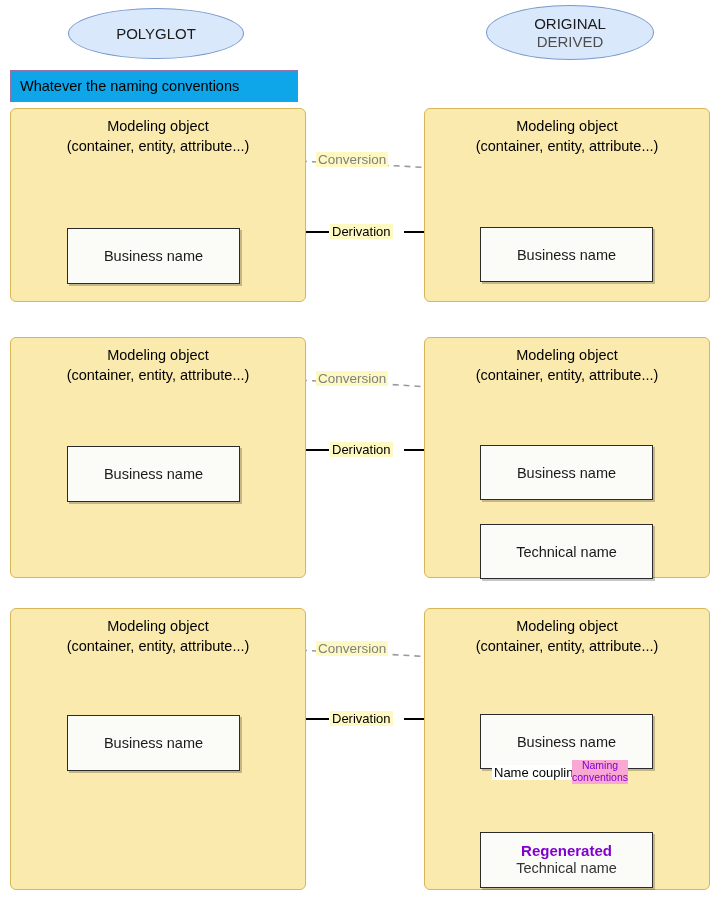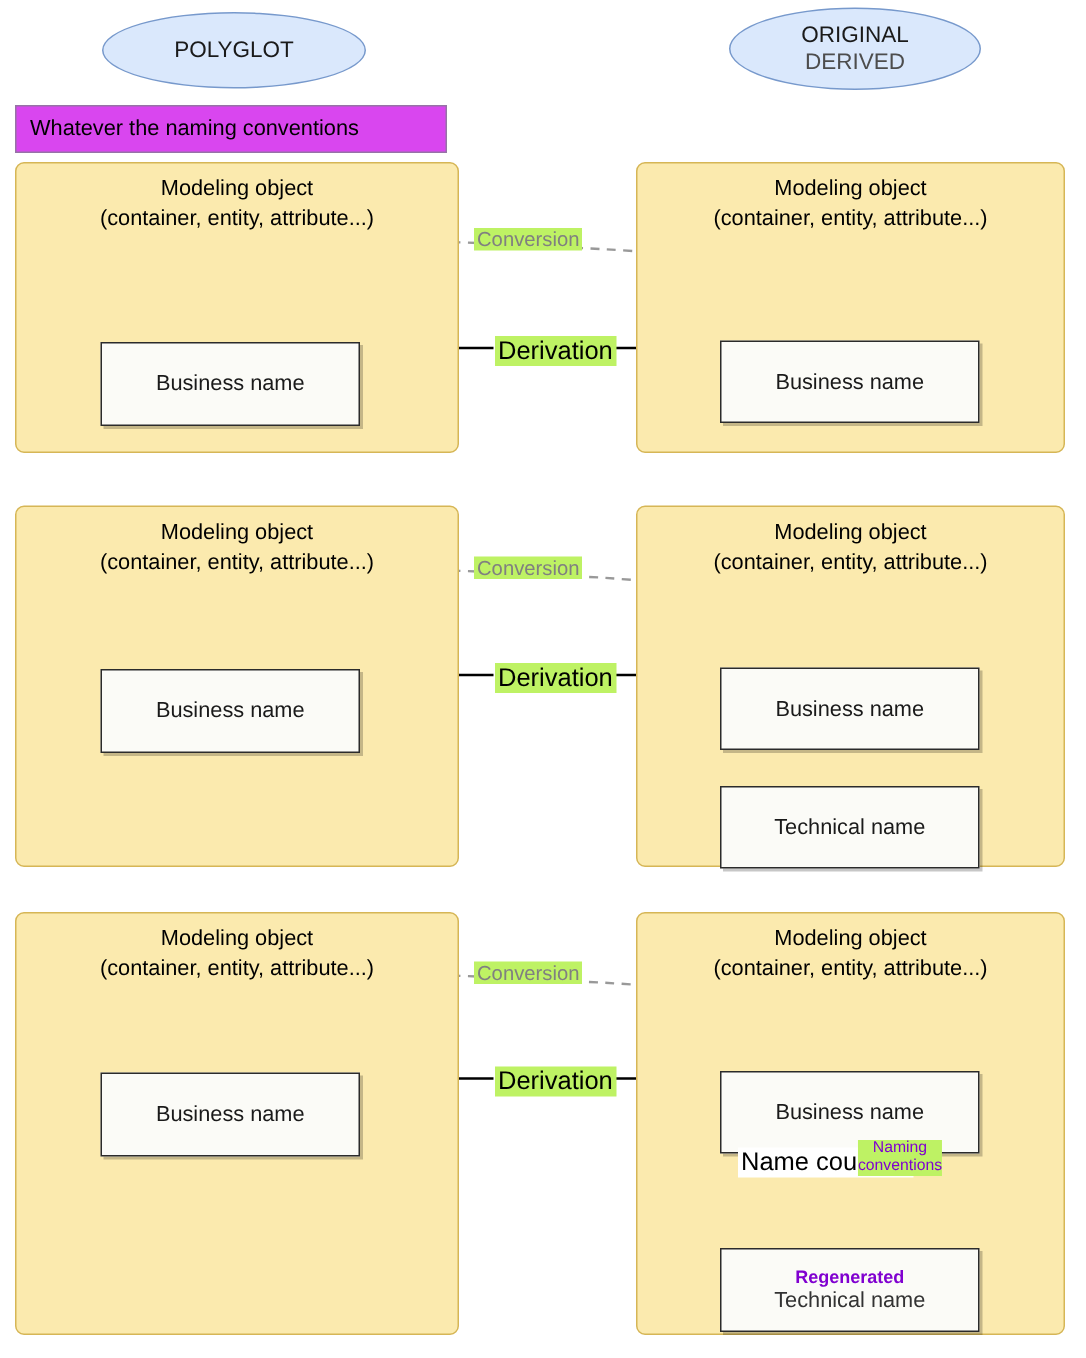--- a/index.html
+++ b/index.html
@@ -46,21 +46,21 @@
   .ellipse .line2 { font-size: 15px; color: #4d4d4d; }
 
   #ell-polyglot { left: 68px; top: 8px; width: 176px; height: 51px; }
   #ell-original { left: 486px; top: 5px; width: 168px; height: 55px; }
 
   
   #note-naming {
     position: absolute;
     left: 10px; top: 70px;
     width: 288px; height: 32px;
-    background: #d946ef;
+    background: #0ea5e9;
     border: 1px solid #9673a6;
     box-sizing: border-box;
     display: flex;
     align-items: center;
     padding-left: 9px;
     font-size: 14.5px;
     color: #000;
   }
 
   
@@ -93,48 +93,48 @@
     align-items: center;
     justify-content: center;
     font-size: 14.5px;
     color: #1a1a1a;
     box-shadow: 2px 2px 0 rgba(0,0,0,0.22);
     margin-top: 24px;
   }
   .nbox .regen {
     color: #8000d0;
     font-weight: bold;
-    font-size: 12px;
+    font-size: 15px;
     line-height: 1.2;
   }
   .nbox .tech {
     color: #333333;
     font-size: 14.5px;
     line-height: 1.2;
   }
 
   
   .edge-label {
     position: absolute;
-    background: #bef264;
+    background: #fef9c3;
     font-size: 13.5px;
     color: #808080;
     padding: 0 2px;
     white-space: nowrap;
   }
   .edge-label.dark {
     color: #000000;
-    font-size: 17px;
+    font-size: 13px;
   }
   .edge-label.onwhite {
     background: #ffffff;
   }
   .label-naming {
     position: absolute;
-    background: #bef264;
+    background: #f9a8d4;
     color: #8000d0;
     font-size: 10.5px;
     line-height: 1.12;
     text-align: center;
     white-space: nowrap;
   }
 </style>
 </head>
 <body>
 

